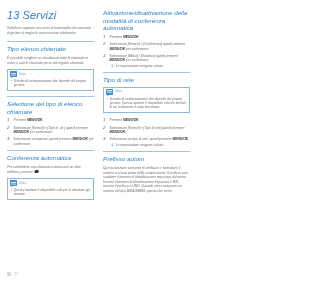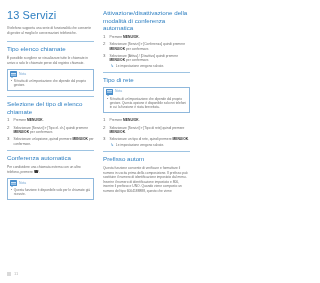--- a/index.html
+++ b/index.html
@@ -7,20 +7,21 @@
     width: 200px; height: 283px;
     background: #ffffff;
     font-family: "Liberation Sans", sans-serif;
     overflow: hidden;
   }
   .page {
     position: relative;
     width: 200px; height: 283px;
     padding: 9px 7px 0 7px;
     background: #fff;
+    font-style: italic;
   }
   .cols {
     display: flex;
     gap: 9px;
     height: 258px;
   }
   .col { width: 87px; position: relative; }
 
   .chapter-title {
     color: #2E7FC1;

